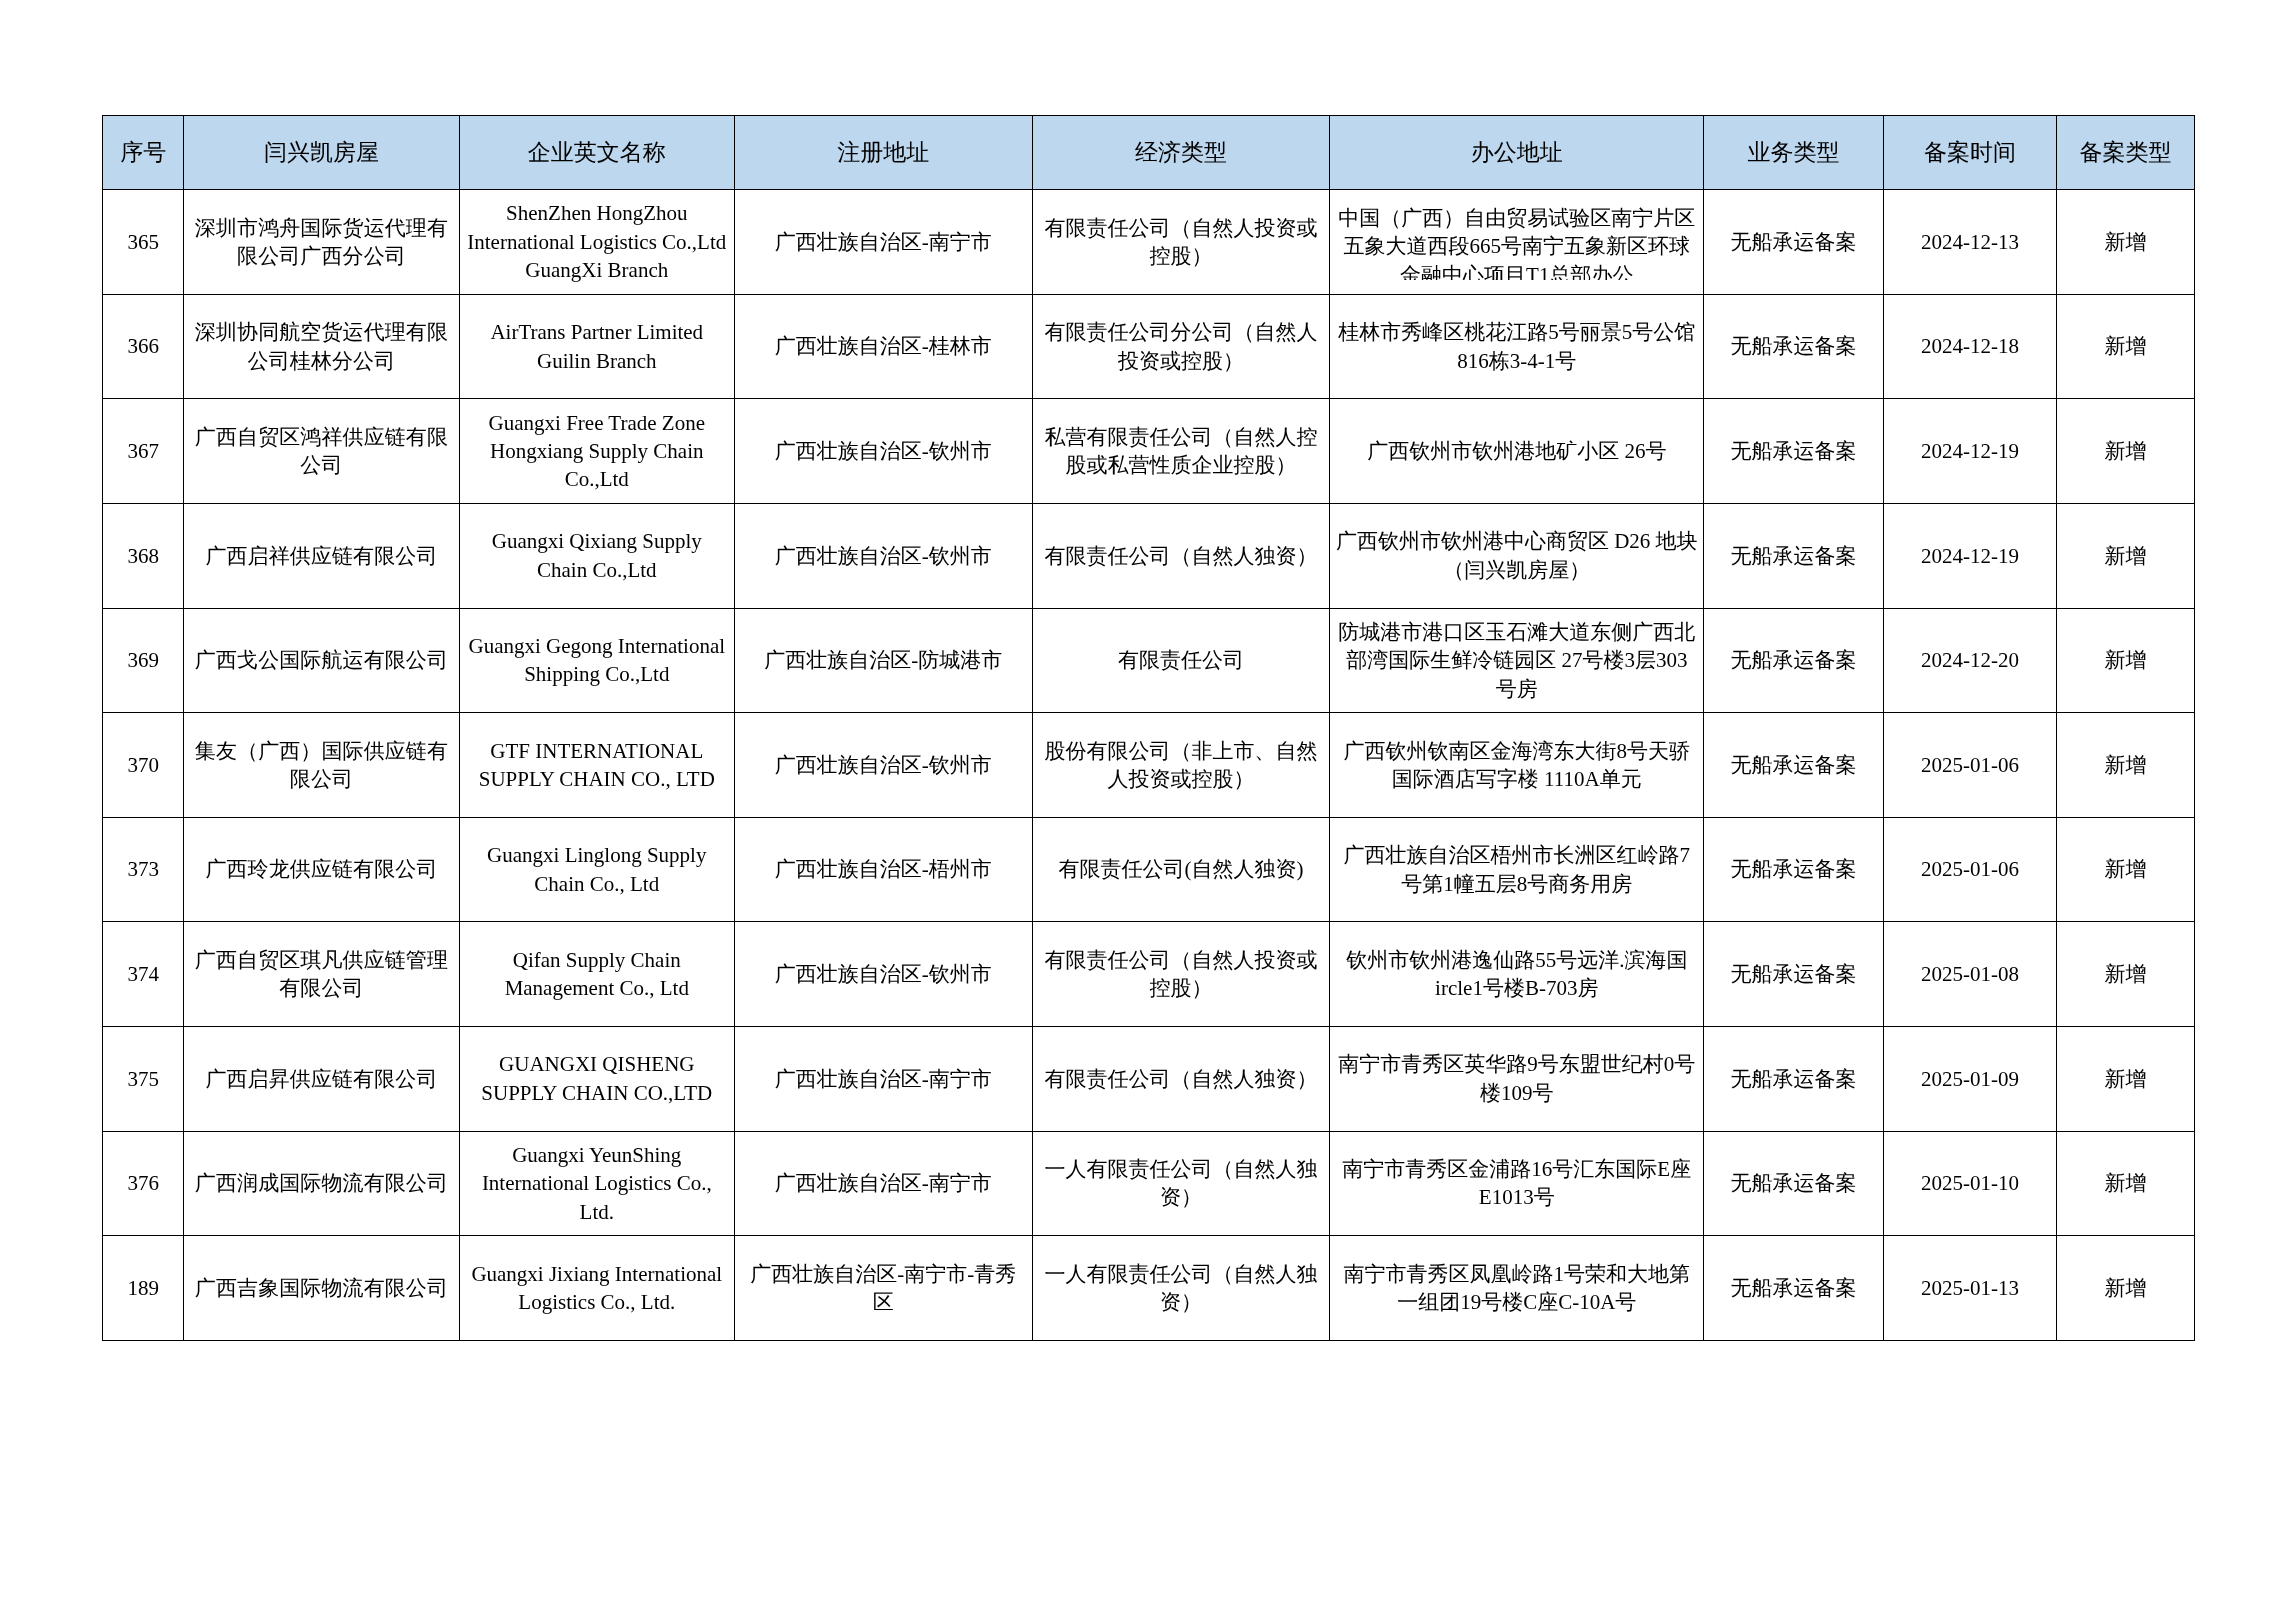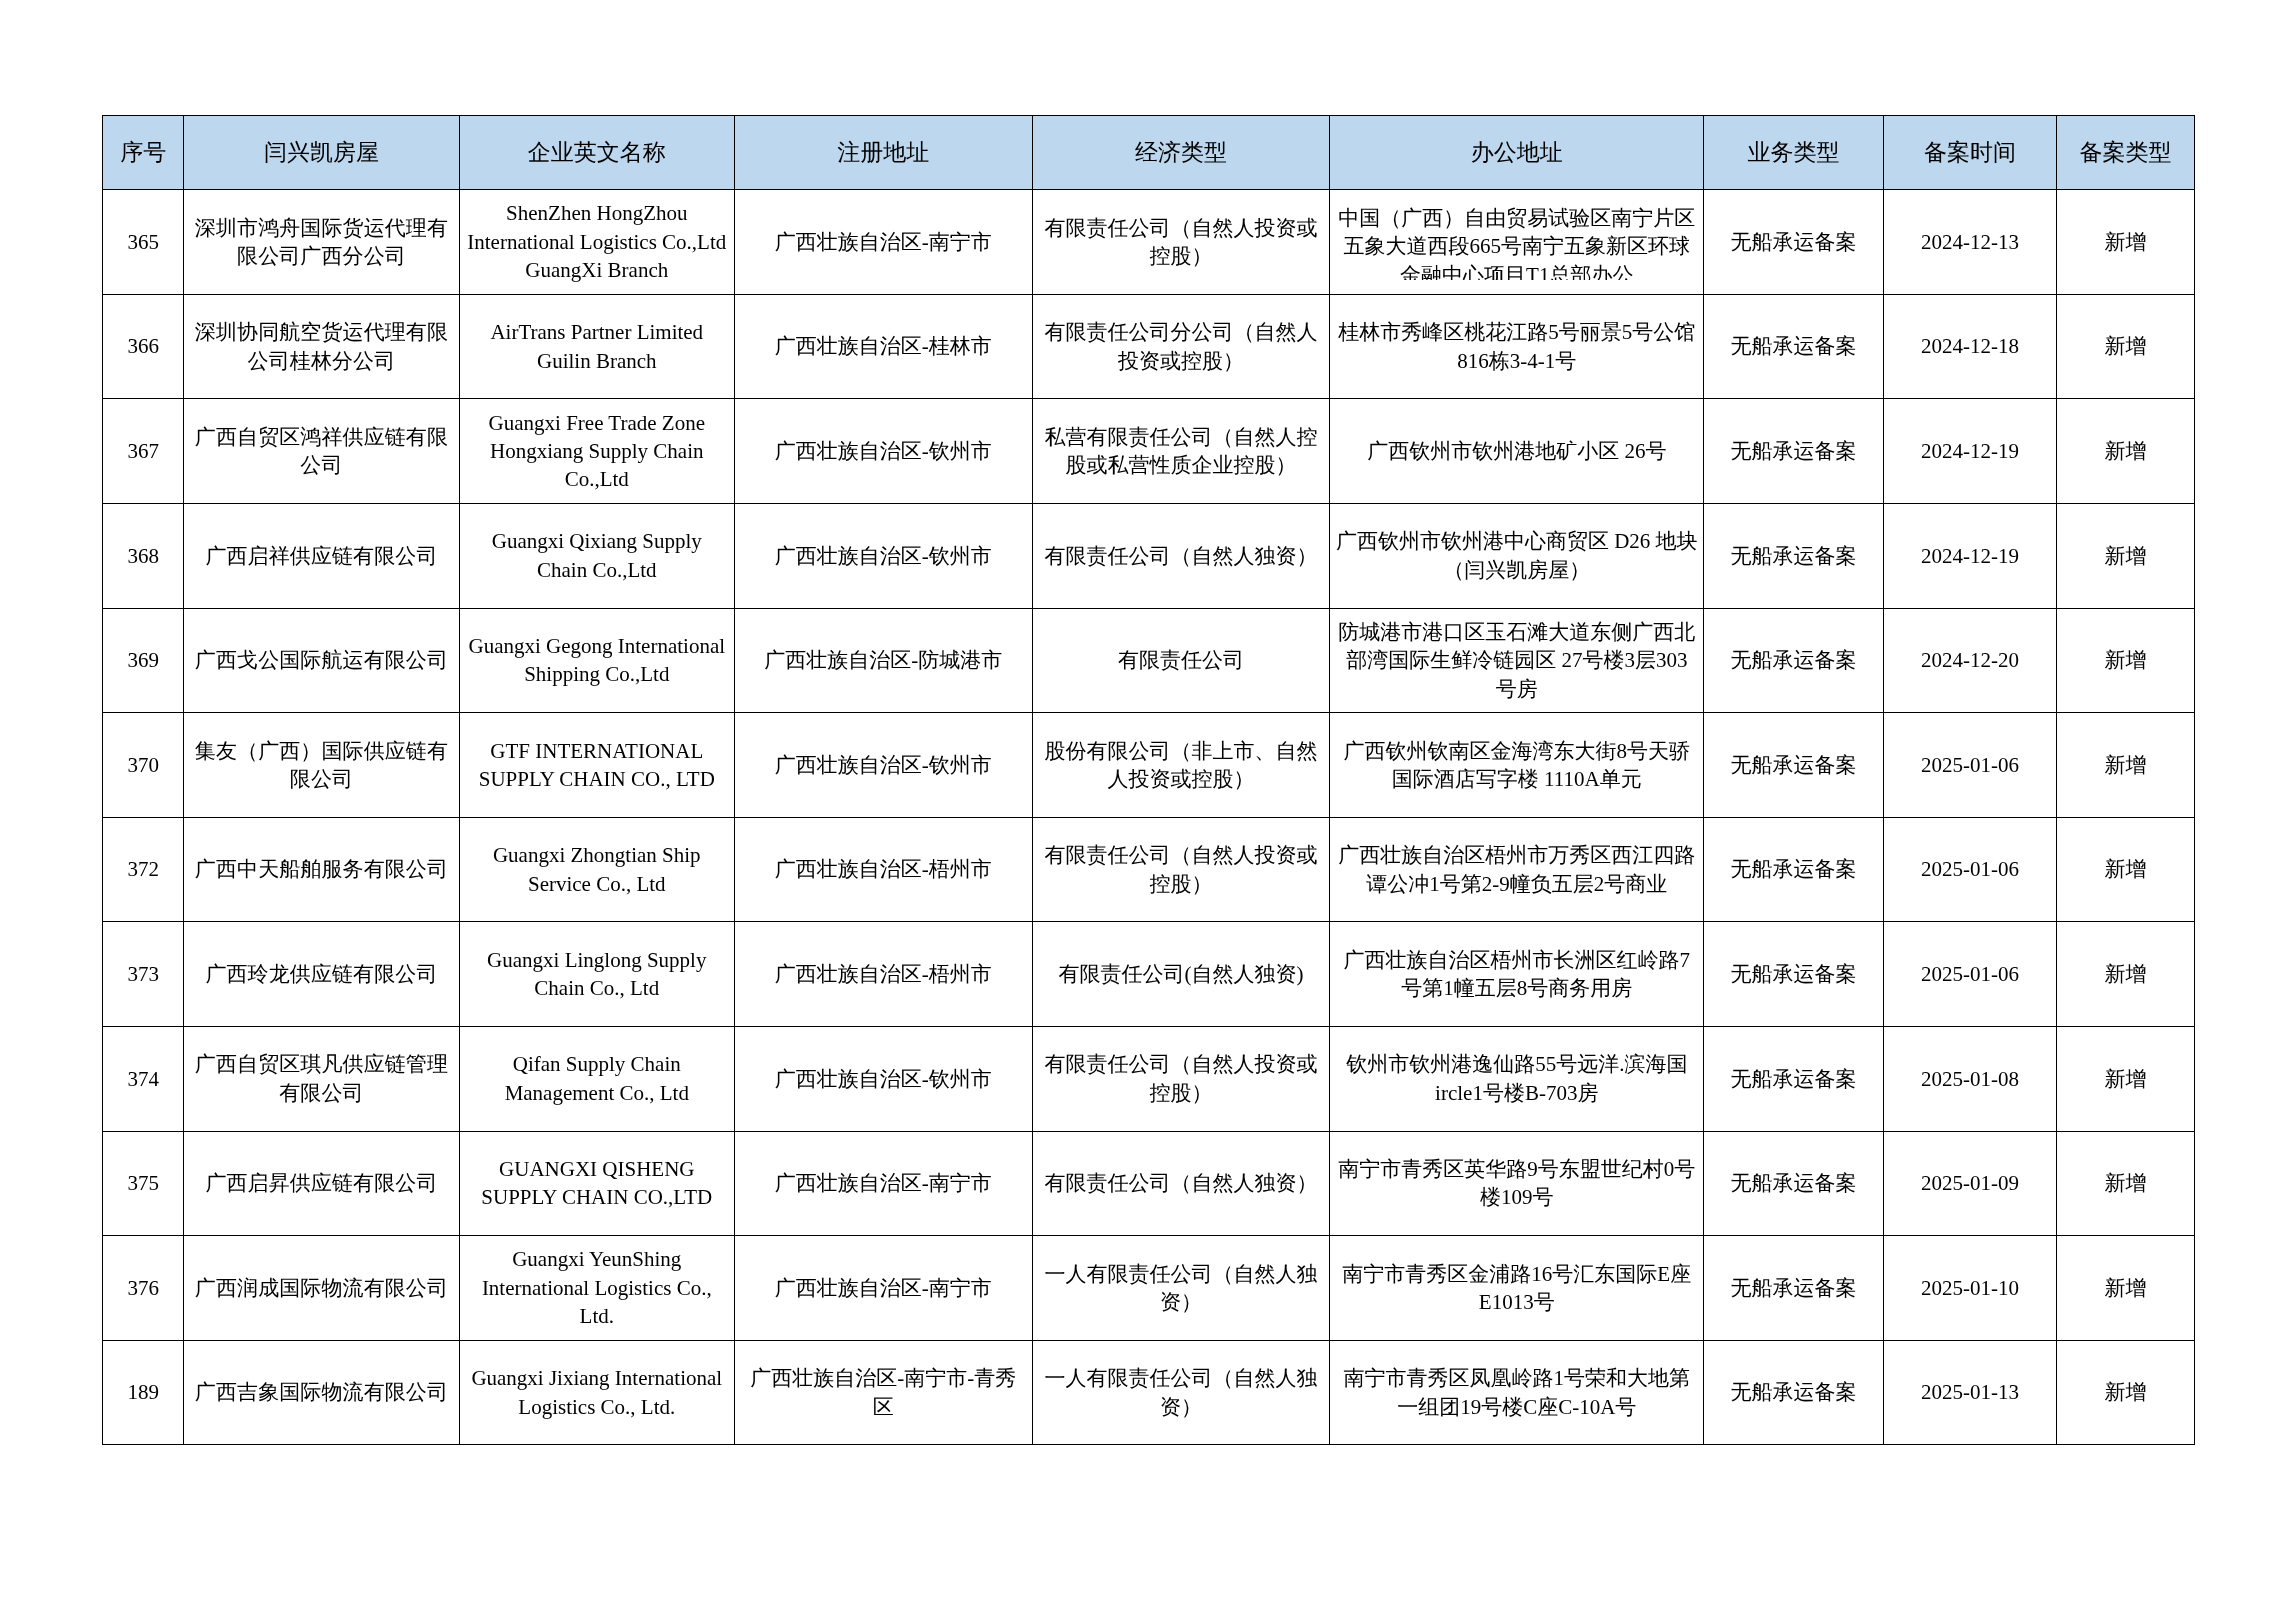--- a/index.html
+++ b/index.html
@@ -163,31 +163,20 @@
         <td class="name-cn">集友（广西）国际供应链有限公司</td>
         <td class="name-en">GTF INTERNATIONAL SUPPLY CHAIN CO., LTD</td>
         <td>广西壮族自治区-钦州市</td>
         <td>股份有限公司（非上市、自然人投资或控股）</td>
         <td>广西钦州钦南区金海湾东大街8号天骄国际酒店写字楼 1110A单元</td>
         <td class="biz">无船承运备案</td>
         <td class="date">2025-01-06</td>
         <td class="type">新增</td>
       </tr>
       <tr>
-        <td class="seq">372</td>
-        <td class="name-cn">广西中天船舶服务有限公司</td>
-        <td class="name-en">Guangxi Zhongtian Ship Service Co., Ltd</td>
-        <td>广西壮族自治区-梧州市</td>
-        <td>有限责任公司（自然人投资或控股）</td>
-        <td>广西壮族自治区梧州市万秀区西江四路谭公冲1号第2-9幢负五层2号商业</td>
-        <td class="biz">无船承运备案</td>
-        <td class="date">2025-01-06</td>
-        <td class="type">新增</td>
-      </tr>
-      <tr>
         <td class="seq">373</td>
         <td class="name-cn">广西玲龙供应链有限公司</td>
         <td class="name-en">Guangxi Linglong Supply Chain Co., Ltd</td>
         <td>广西壮族自治区-梧州市</td>
         <td>有限责任公司(自然人独资)</td>
         <td>广西壮族自治区梧州市长洲区红岭路7号第1幢五层8号商务用房</td>
         <td class="biz">无船承运备案</td>
         <td class="date">2025-01-06</td>
         <td class="type">新增</td>
       </tr>

